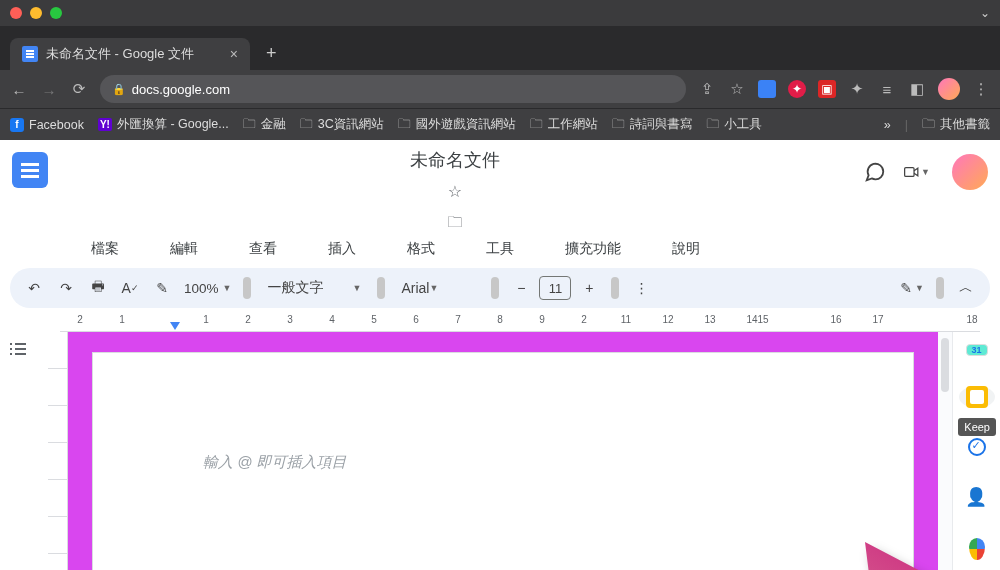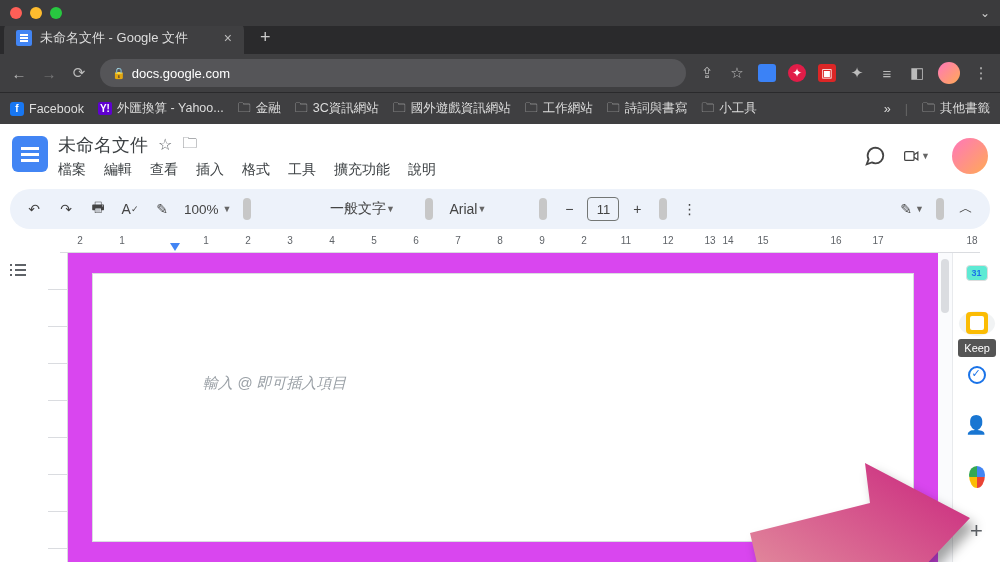--- a/index.html
+++ b/index.html
@@ -3,21 +3,21 @@
 <meta charset="utf-8">
 <style>
   * { box-sizing: border-box; margin: 0; padding: 0; }
   html, body { width: 1000px; height: 570px; font-family: -apple-system, Arial, sans-serif; overflow: hidden; background:#fff;}
   
   .titlebar { height: 26px; background:#3b3b3d; display:flex; align-items:center; padding:0 10px; position:relative;}
   .traffic { display:flex; gap:8px; }
   .traffic span { width:12px; height:12px; border-radius:50%; display:inline-block;}
   .t-red{background:#ff5f57;} .t-yel{background:#febc2e;} .t-grn{background:#28c840;}
   .chev-down { position:absolute; right:10px; color:#ccc; font-size:12px;}
-  .tabstrip { height:28px; background:#2a2a2c; display:flex; align-items:flex-end; padding-left:4px; gap:8px;}
+  .tabstrip { height:44px; background:#2a2a2c; display:flex; align-items:flex-end; padding-left:10px; gap:8px;}
   .tab { height:32px; background:#3f3f41; border-radius:8px 8px 0 0; display:flex; align-items:center; gap:8px; padding:0 12px; color:#ddd; font-size:13px; min-width:240px;}
   .tab .favicon { width:16px; height:16px; background:#4285f4; border-radius:2px; display:flex; align-items:center; justify-content:center;}
   .tab .favicon .bar{width:8px;height:2px;background:#fff;box-shadow:0 3px 0 #fff,0 -3px 0 #fff;}
   .tab .close{color:#bbb; font-size:14px; margin-left:auto;}
   .newtab { color:#ccc; font-size:18px; padding:0 8px 6px; }
   .addrbar { height:38px; background:#3f3f41; display:flex; align-items:center; gap:12px; padding:0 10px; color:#ddd;}
   .nav-ico { width:18px; text-align:center; color:#bbb; font-size:15px; cursor:pointer;}
   .url { flex:1; background:#555558; border-radius:20px; height:28px; display:flex; align-items:center; padding:0 12px; color:#ccc; font-size:13px; gap:6px; overflow:hidden; white-space:nowrap;}
   .url .lock{font-size:11px;color:#bbb;}
   .url .dom{color:#fff;}
@@ -29,37 +29,37 @@
   .bm .fold{color:#bbb;font-size:13px;}
   .bm-sep{flex:1;}
   .bm .yh{background:#5f01d1;color:#fff;font-weight:bold;font-size:10px;padding:1px 2px;border-radius:2px;}
   .bm .fb{width:14px;height:14px;background:#1877f2;border-radius:3px;color:#fff;font-size:10px;font-weight:bold;display:flex;align-items:center;justify-content:center;}
   
   .docs { display:flex; flex-direction:column; height:calc(570px - 26px - 36px - 38px - 32px); background:#fff;}
   .docbar { display:flex; align-items:flex-start; padding:8px 12px 0 12px; gap:10px;}
   .doclogo { width:36px; height:36px; background:#4285f4; border-radius:6px; display:flex; align-items:center; justify-content:center; margin-top:4px;}
   .doclogo .bar{width:18px;height:3px;background:#fff;box-shadow:0 6px 0 #fff,0 -6px 0 #fff;}
   .docinfo { flex:1; }
-  .doctitle-row{display:flex;align-items:center;gap:10px;}
+  .doctitle-row{display:flex;align-items:center;gap:10px;flex-direction:column;}
   .doctitle{font-size:18px;color:#3c4043;}
   .star{color:#5f6368;font-size:16px;cursor:pointer;}
   .move{color:#5f6368;font-size:15px;cursor:pointer;}
   .menus{display:flex;gap:18px;margin-top:4px;font-size:14px;color:#3c4043;}
-  .menus span{cursor:pointer;}
+  .menus span{cursor:pointer;margin-left:33px;}
   .right-actions{display:flex;align-items:center;gap:16px;margin-top:6px;}
   .iconbtn{width:26px;height:26px;color:#444;display:flex;align-items:center;justify-content:center;cursor:pointer;}
   .meet{display:flex;align-items:center;gap:2px;}
   .sharebtn{background:#c2e7ff;border-radius:24px;height:40px;padding:0 20px;display:flex;align-items:center;gap:8px;color:#001d35;font-size:14.5px;cursor:pointer;}
   .avatar-lg{width:36px;height:36px;border-radius:50%;background:linear-gradient(135deg,#f7b,#fa5);margin-left:6px;}
   
   .toolbar{margin:10px 10px 0 10px;height:40px;background:#edf2fa;border-radius:24px;display:flex;align-items:center;padding:0 10px;gap:4px;color:#444;}
   .tb{height:28px;min-width:28px;display:flex;align-items:center;justify-content:center;border-radius:4px;cursor:pointer;font-size:14px;padding:0 4px;}
   .tb.sep{width:1px;min-width:1px;background:#c7c7c7;height:22px;margin:0 4px;cursor:default;}
   .tb.zoom{font-size:13.5px;gap:4px;}
-  .tb.style{font-size:14px;min-width:110px;justify-content:center;padding:0 8px;margin-left:48px;}
+  .tb.style{font-size:14px;min-width:110px;justify-content:space-between;padding:0 8px;}
   .tb.font{font-size:14px;min-width:90px;justify-content:flex-start;padding:0 8px;}
   .fsz{border:1px solid #747775;border-radius:4px;height:24px;width:32px;display:flex;align-items:center;justify-content:center;font-size:13px;}
   .tb.spacer{flex:1;cursor:default;}
   
   .ruler{height:18px;margin:6px 20px 0 60px;position:relative;color:#5f6368;font-size:10px;border-bottom:1px solid #dadce0;}
   .ruler .seg{position:absolute;top:0;transform:translateX(-50%);}
   .ruler .ind{position:absolute;top:8px;width:10px;height:8px;background:#4285f4;clip-path:polygon(0 0,100% 0,50% 100%);}
   
   .workarea{flex:1;display:flex;overflow:hidden;position:relative;}
   .vruler{width:20px;margin-left:12px;border-right:1px solid #dadce0;background:repeating-linear-gradient(to bottom,transparent 0,transparent 36px,#dadce0 36px,#dadce0 37px);}
@@ -130,21 +130,21 @@
   <span class="nav-ico">⋮</span>
 </div>
 
 <div class="bmbar">
   <span class="bm">
       <span class="fb">f</span>
       <span>Facebook</span>
     </span>
   <span class="bm">
       <span class="yh">Y!</span>
-      <span>外匯換算 - Yahoo...</span>
+      <span>外匯換算 - Google...</span>
     </span>
   <span class="bm">
       <span class="fold">🗀</span>
       <span>金融</span>
     </span>
   <span class="bm">
       <span class="fold">🗀</span>
       <span>3C資訊網站</span>
     </span>
   <span class="bm">
@@ -255,21 +255,21 @@
       <span class="seg" style="left: 272px;">4</span>
       <span class="seg" style="left: 314px;">5</span>
       <span class="seg" style="left: 356px;">6</span>
       <span class="seg" style="left: 398px;">7</span>
       <span class="seg" style="left: 440px;">8</span>
       <span class="seg" style="left: 482px;">9</span>
       <span class="seg" style="left: 524px;">2</span>
       <span class="seg" style="left: 566px;">11</span>
       <span class="seg" style="left: 608px;">12</span>
       <span class="seg" style="left: 650px;">13</span>
-      <span class="seg" style="left: 668px;">14</span>
+      <span class="seg" style="left: 692px;">14</span>
       <span class="seg" style="left: 703px;">15</span>
       <span class="seg" style="left: 776px;">16</span>
       <span class="seg" style="left: 818px;">17</span>
       <span class="seg" style="left: 912px;">18</span>
     </div>
 
   <div class="workarea">
     <div class="outline">
       <span class="oicn">
         <svg width="18" height="14" viewBox="0 0 18 14" stroke="#5f6368" stroke-width="2">

